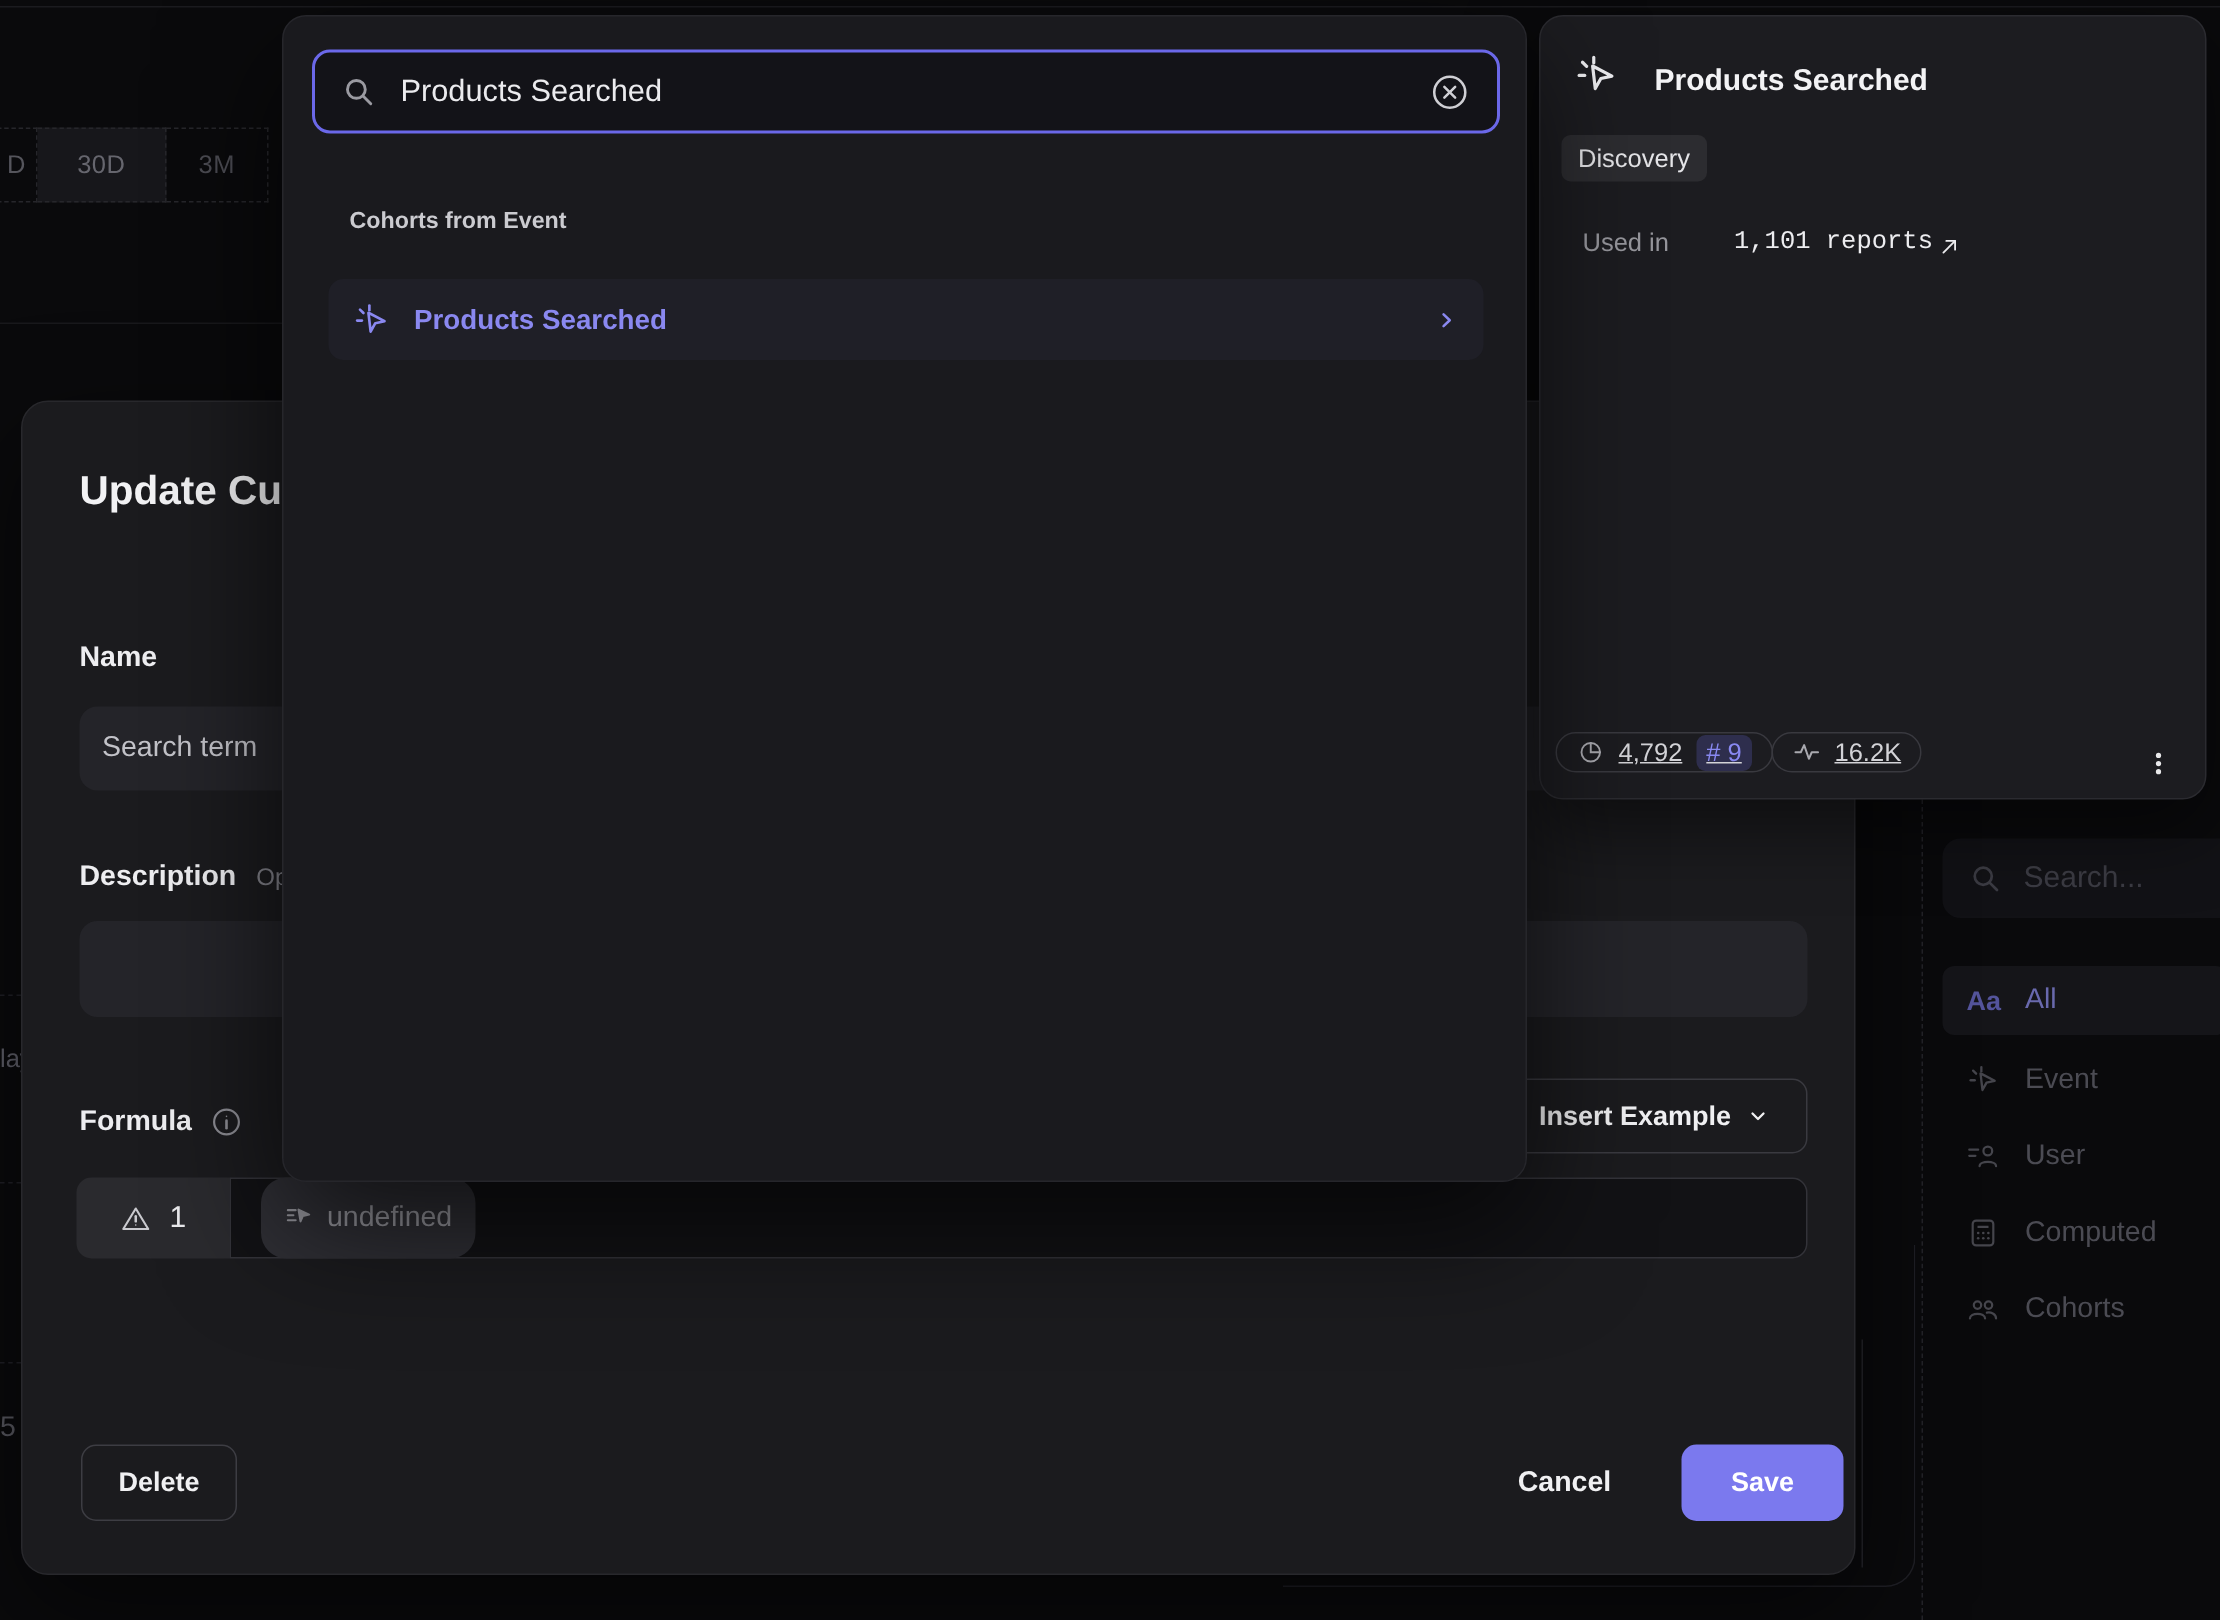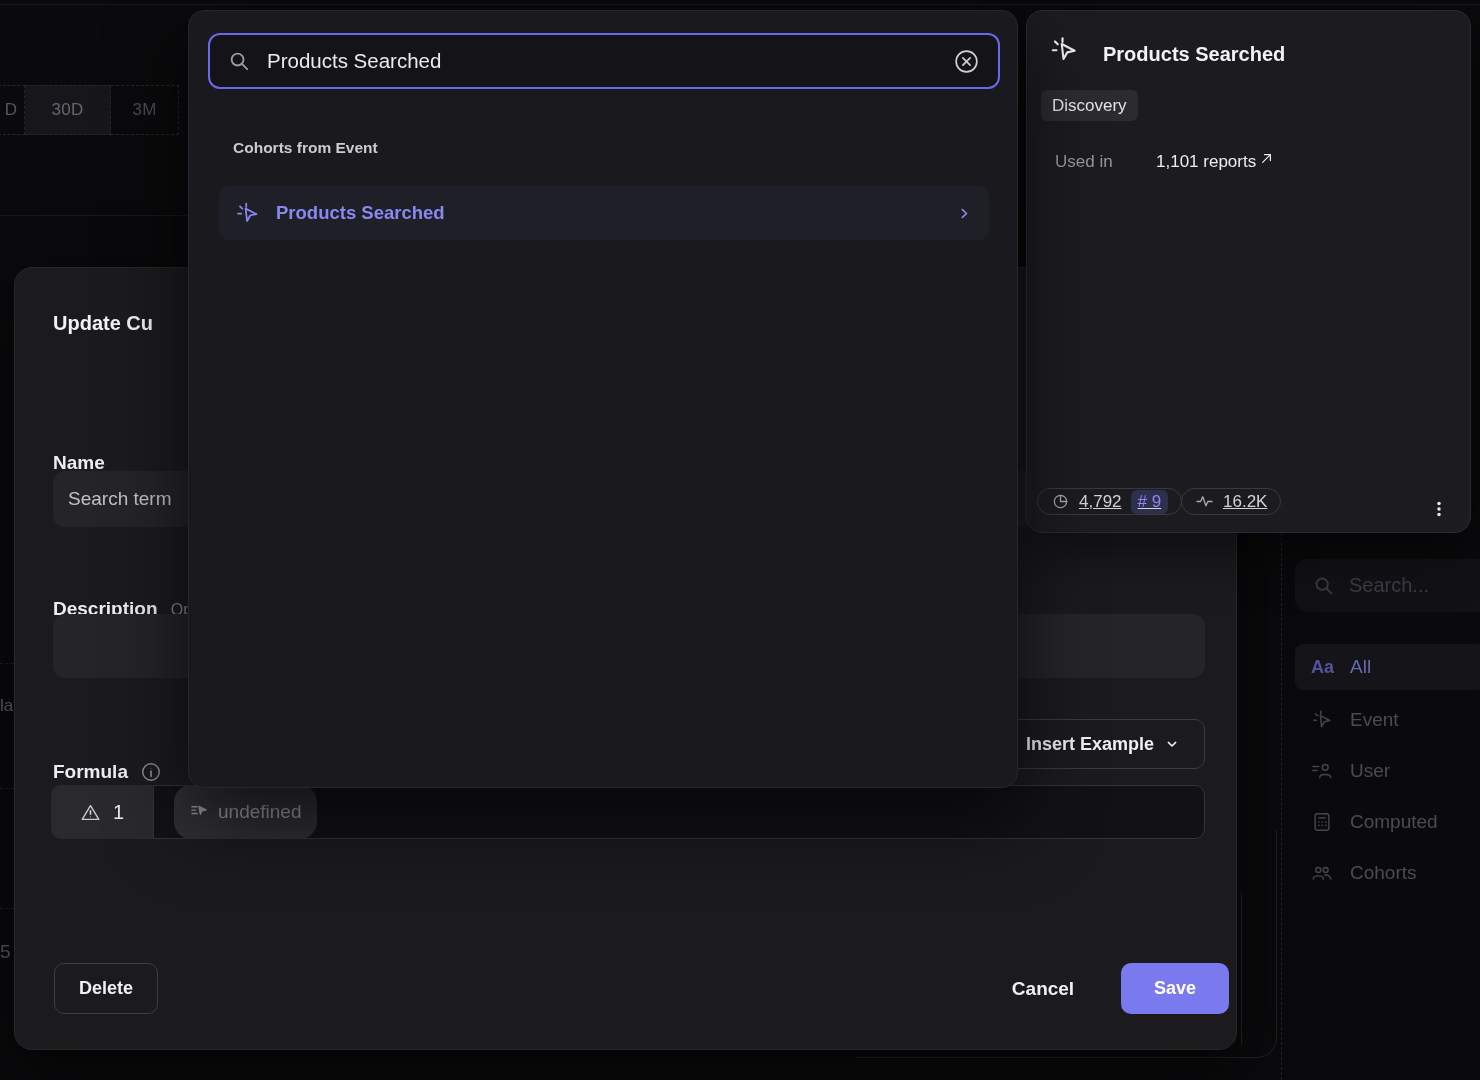--- a/index.html
+++ b/index.html
@@ -42,22 +42,22 @@
   .sb-row.sel { background:#151519; }
   .sb-aa { font-size:18px; font-weight:700; color:#54549b; width:22px; }
   .sb-row.sel .sb-label { color:#6969ad; }
 
   
   .modal {
     position:absolute; left:14px; top:267px; width:1223px; height:783px;
     background:#1b1b1e; border:1px solid #28282c; border-radius:18px;
     box-shadow:0 24px 70px rgba(0,0,0,.55); z-index:10;
   }
-  .modal .title { position:absolute; left:38px; top:44px; font-size:20px; font-weight:700; color:#f2f2f4; white-space:nowrap; }
-  .field-label { position:absolute; font-size:19px; font-weight:700; color:#ededf0;margin-top:24px; }
+  .modal .title { position:absolute; left:38px; top:44px; font-size:27px; font-weight:700; color:#f2f2f4; white-space:nowrap; }
+  .field-label { position:absolute; font-size:19px; font-weight:700; color:#ededf0; }
   .optional { font-size:16px; font-weight:400; color:#82828a; }
   .m-input {
     position:absolute; left:38px; width:1152px; background:#242429; border-radius:12px;
   }
   .name-val { line-height:56px; padding-left:15px; font-size:19px; color:#c2c2c8; }
   .ins-btn {
     position:absolute; left:986px; top:451px; width:204px; height:50px;
     border:1px solid #3a3a40; border-radius:10px; background:transparent;
     display:flex; align-items:center; justify-content:center; gap:10px;
     color:#f0f0f2; font-size:18px; font-weight:600; cursor:pointer; font-family:inherit;
@@ -95,21 +95,21 @@
     background:#1c1c20; border:1px solid #2b2b30; border-radius:16px;
     box-shadow:0 18px 50px rgba(0,0,0,.5); z-index:20;
   }
   .card-title { position:absolute; left:76px; top:32px; font-size:20px; font-weight:700; color:#f3f3f5; }
   .badge {
     position:absolute; left:14px; top:79px; height:31px; line-height:31px;
     background:#2c2c30; border-radius:6px; padding:0 11px;
     font-size:17px; color:#e5e5e8;
   }
   .usedin-label { position:absolute; left:28px; top:141px; font-size:17px; color:#96969c; }
-  .usedin-value { position:absolute; left:129px; top:141px; font-size:17px; color:#ededf0; display:flex; align-items:flex-start; gap:4px; cursor:pointer; }
+  .usedin-value { position:absolute; left:129px; top:141px; font-size:17px; color:#ededf0; display:flex; align-items:flex-end; gap:4px; cursor:pointer;font-family:Liberation Mono, monospace; }
   .pill {
     position:absolute; top:477px; height:27px; border:1px solid #39393f; border-radius:20px;
     display:flex; align-items:center; gap:9px; padding:0 13px;
     font-size:17px; color:#d3d3d7;text-decoration:underline;
   }
   .pill .ic { color:#a9a9af; }
   .rank-chip { background:#2e2e4d; border-radius:6px; padding:2px 7px; color:#8989f2; font-size:17px; }
   .kebab { position:absolute; left:392px; top:481px; width:40px; height:34px; display:flex; align-items:center; justify-content:center; color:#e8e8ea; cursor:pointer; }
 
   

